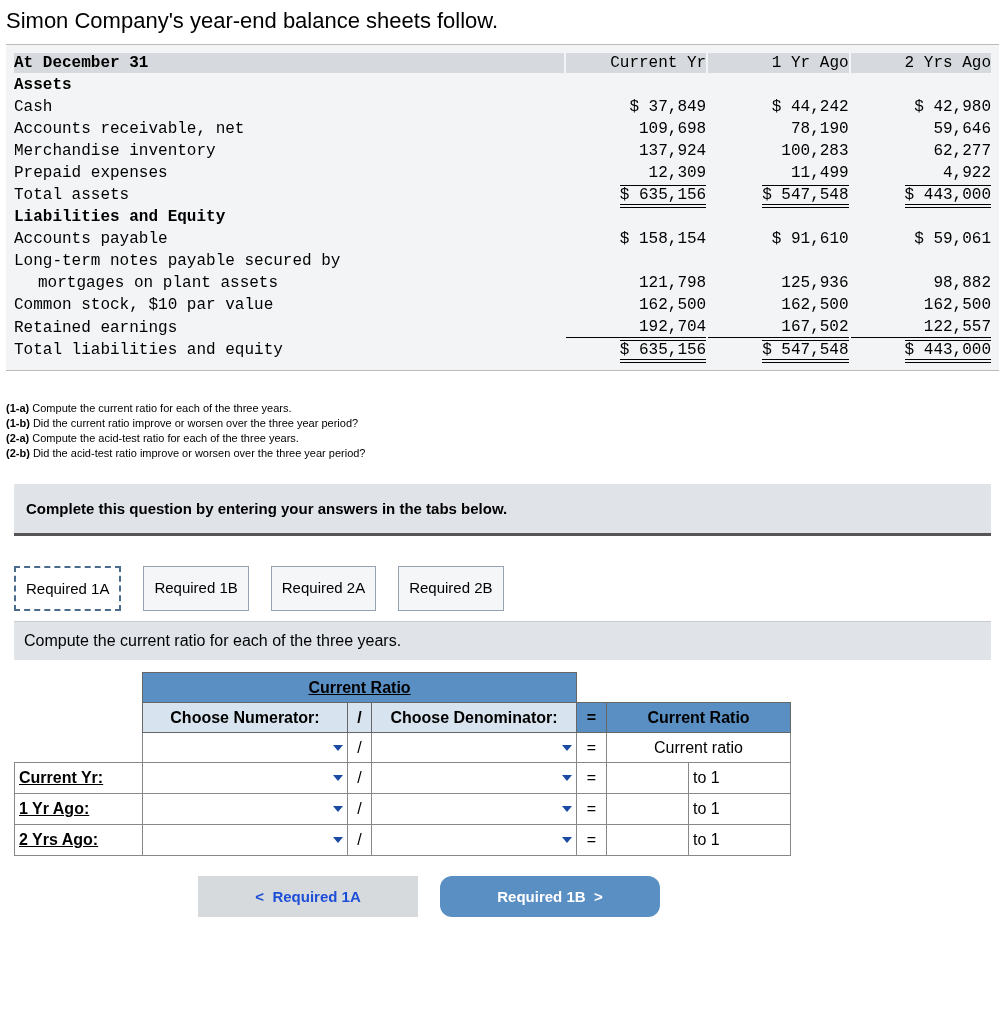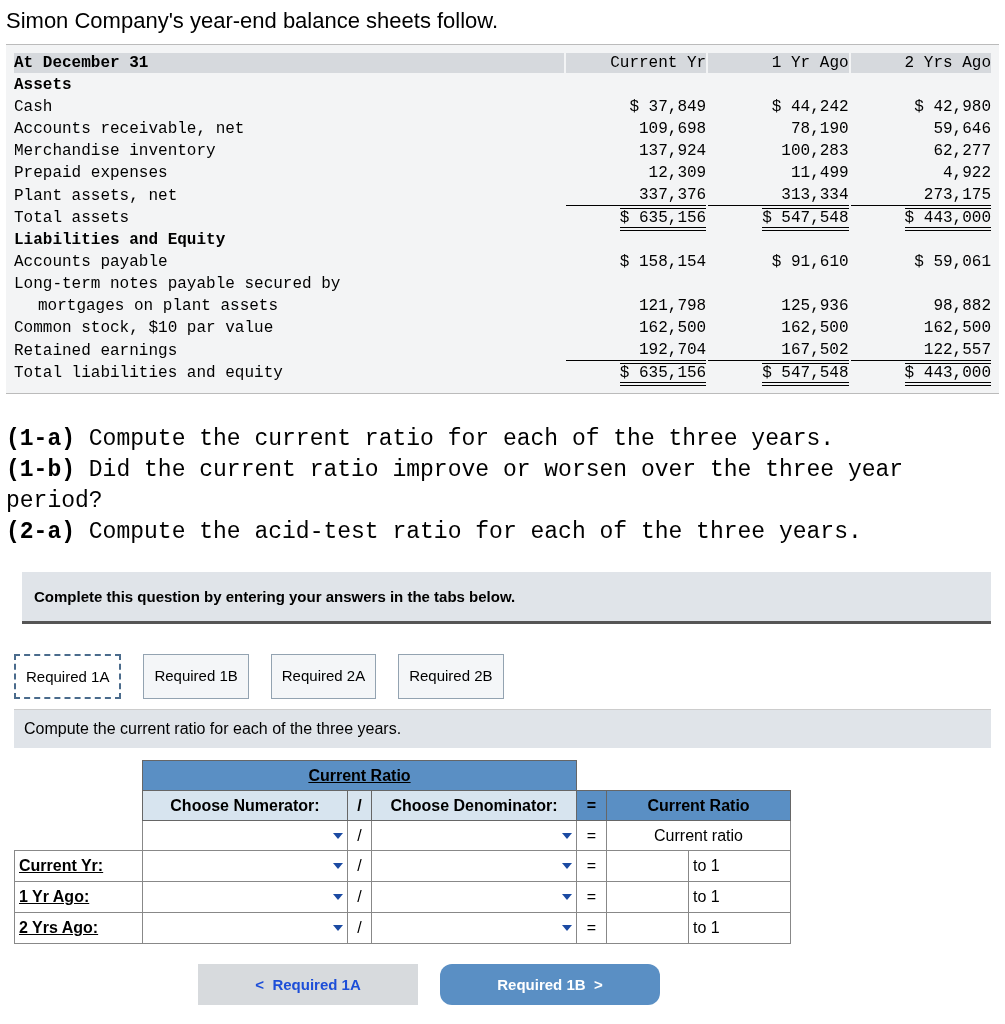--- a/index.html
+++ b/index.html
@@ -15,26 +15,26 @@
   .sheet td:nth-child(1) { width: 470px; margin-top: 20px; }
   .sheet td:nth-child(2),
   .sheet td:nth-child(3),
   .sheet td:nth-child(4) { text-align: right; width: 120px; }
   .indent { padding-left: 24px; }
   .bold { font-weight: bold; }
   .underline { border-bottom: 1.5px solid #000; }
   .dbl { border-top: 1.5px solid #000; border-bottom: 4px double #000; }
 
   
-  .questions { padding: 30px 6px 20px 6px; font-size: 23px; line-height: 1.35; font-family: Liberation Mono, monospace; }
+  .questions { padding: 30px 6px 20px 6px; font-size: 11px; line-height: 1.35; }
   .questions b { font-weight: bold; }
 
   
   .panel { margin: 4px 14px 0 14px; }
-  .prompt { background: #e0e4e9; padding: 16px 12px; font-weight: bold; border-bottom: 3px solid #555; margin-left: 8px;}
+  .prompt { background: #e0e4e9; padding: 16px 12px; font-weight: bold; border-bottom: 3px solid #555;}
 
   .tabs { margin-top: 30px; display: flex; gap: 22px; }
   .tab { background: #f4f6f8; border: 1px solid #93a3b1; padding: 12px 10px; font-size: 15px; cursor: pointer; }
   .tab.active { background: #fff; border: 2px dashed #4a6b8c; }
 
   .subprompt { margin-top: 10px; background: #e0e4e9; padding: 10px; font-size: 16px; border-top: 1px solid #ccc;}
 
   
   .ratio { margin-top: 12px; border-collapse: collapse; }
   .ratio td, .ratio th { border: 1px solid #888; height: 30px; font-size: 16px; }
@@ -98,26 +98,20 @@
     <td>100,283</td>
     <td>62,277</td>
   </tr>
   <tr>
     <td>Prepaid expenses</td>
     <td>12,309</td>
     <td>11,499</td>
     <td>4,922</td>
   </tr>
   <tr>
-    <td>Plant assets, net</td>
-    <td class="underline">337,376</td>
-    <td class="underline">313,334</td>
-    <td class="underline">273,175</td>
-  </tr>
-  <tr>
     <td>Total assets</td>
     <td><span class="dbl">$ 635,156</span></td>
     <td><span class="dbl">$ 547,548</span></td>
     <td><span class="dbl">$ 443,000</span></td>
   </tr>
   <tr>
           <td class="bold">Liabilities and Equity</td>
           <td></td>
           <td></td>
           <td></td>
@@ -159,20 +153,21 @@
     <td><span class="dbl">$ 443,000</span></td>
   </tr>
 </tbody>
     </table>
 </div>
 
 <div class="questions">
   <div><b>(1-a)</b><span> Compute the current ratio for each of the three years.</span></div>
   <div><b>(1-b)</b><span> Did the current ratio improve or worsen over the three year period?</span></div>
   <div><b>(2-a)</b><span> Compute the acid-test ratio for each of the three years.</span></div>
+  <div><b>(2-b)</b><span> Did the acid-test ratio improve or worsen over the three year period?</span></div>
 </div>
 
 <div class="panel">
   <div class="prompt">Complete this question by entering your answers in the tabs below.</div>
 
   <div class="tabs">
     <div class="tab active">Required 1A</div>
     <div class="tab">Required 1B</div>
     <div class="tab">Required 2A</div>
     <div class="tab">Required 2B</div>

